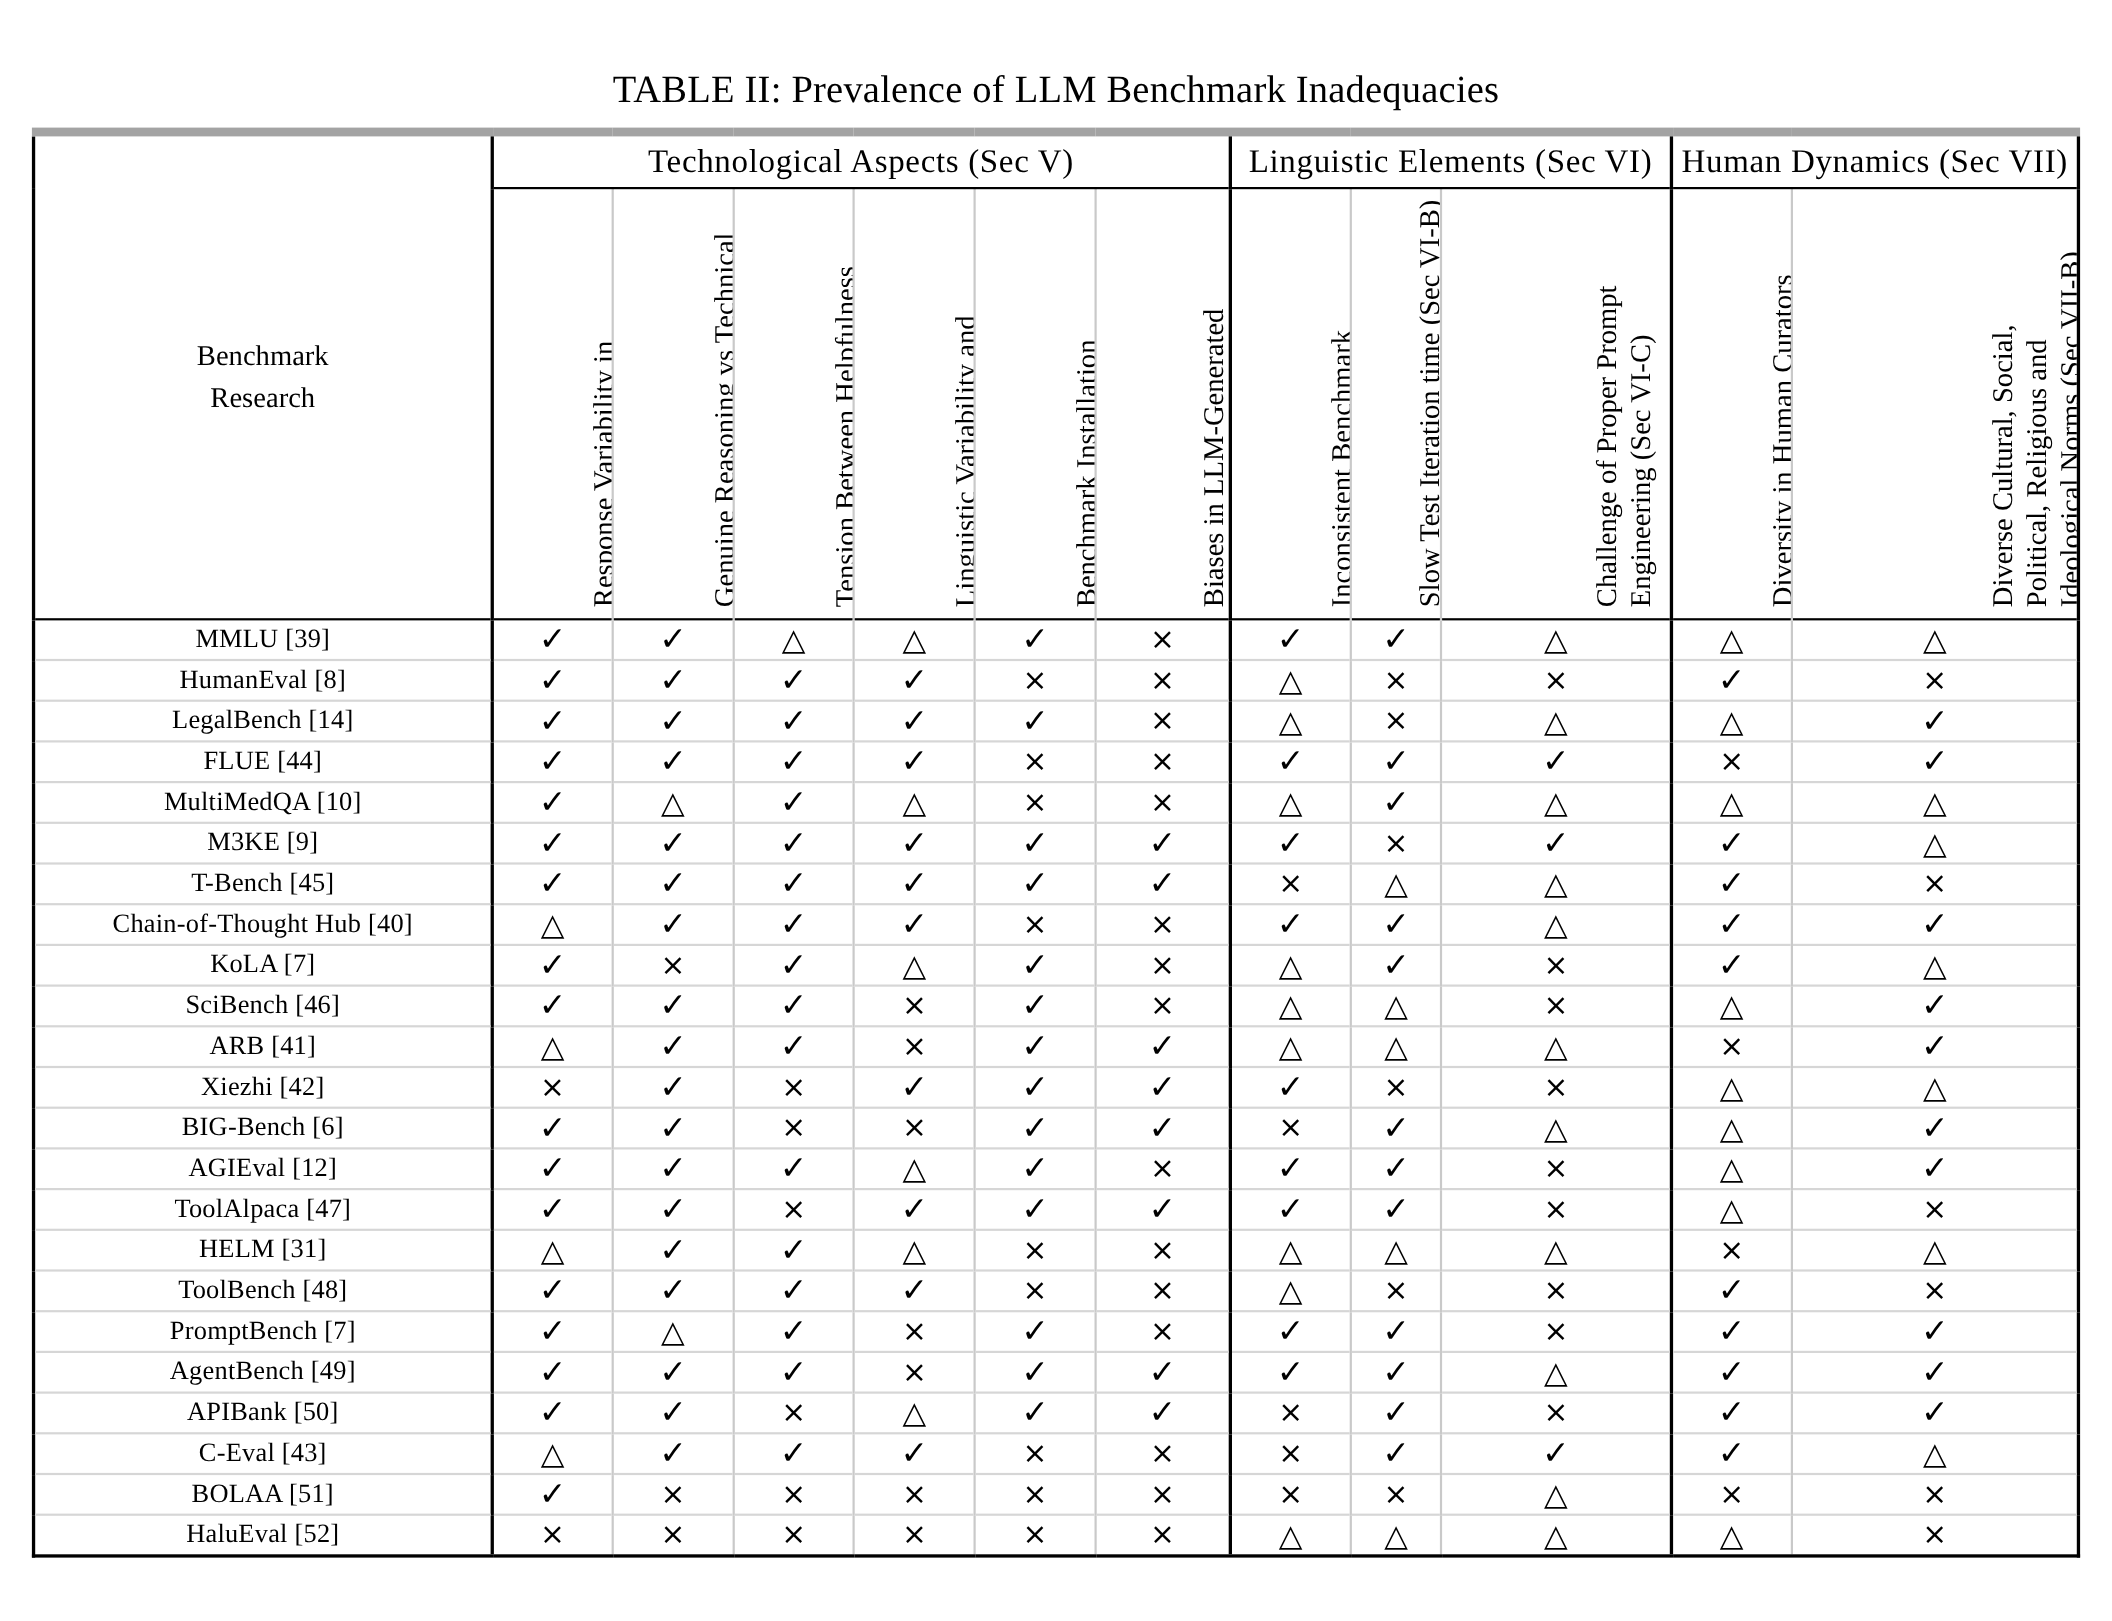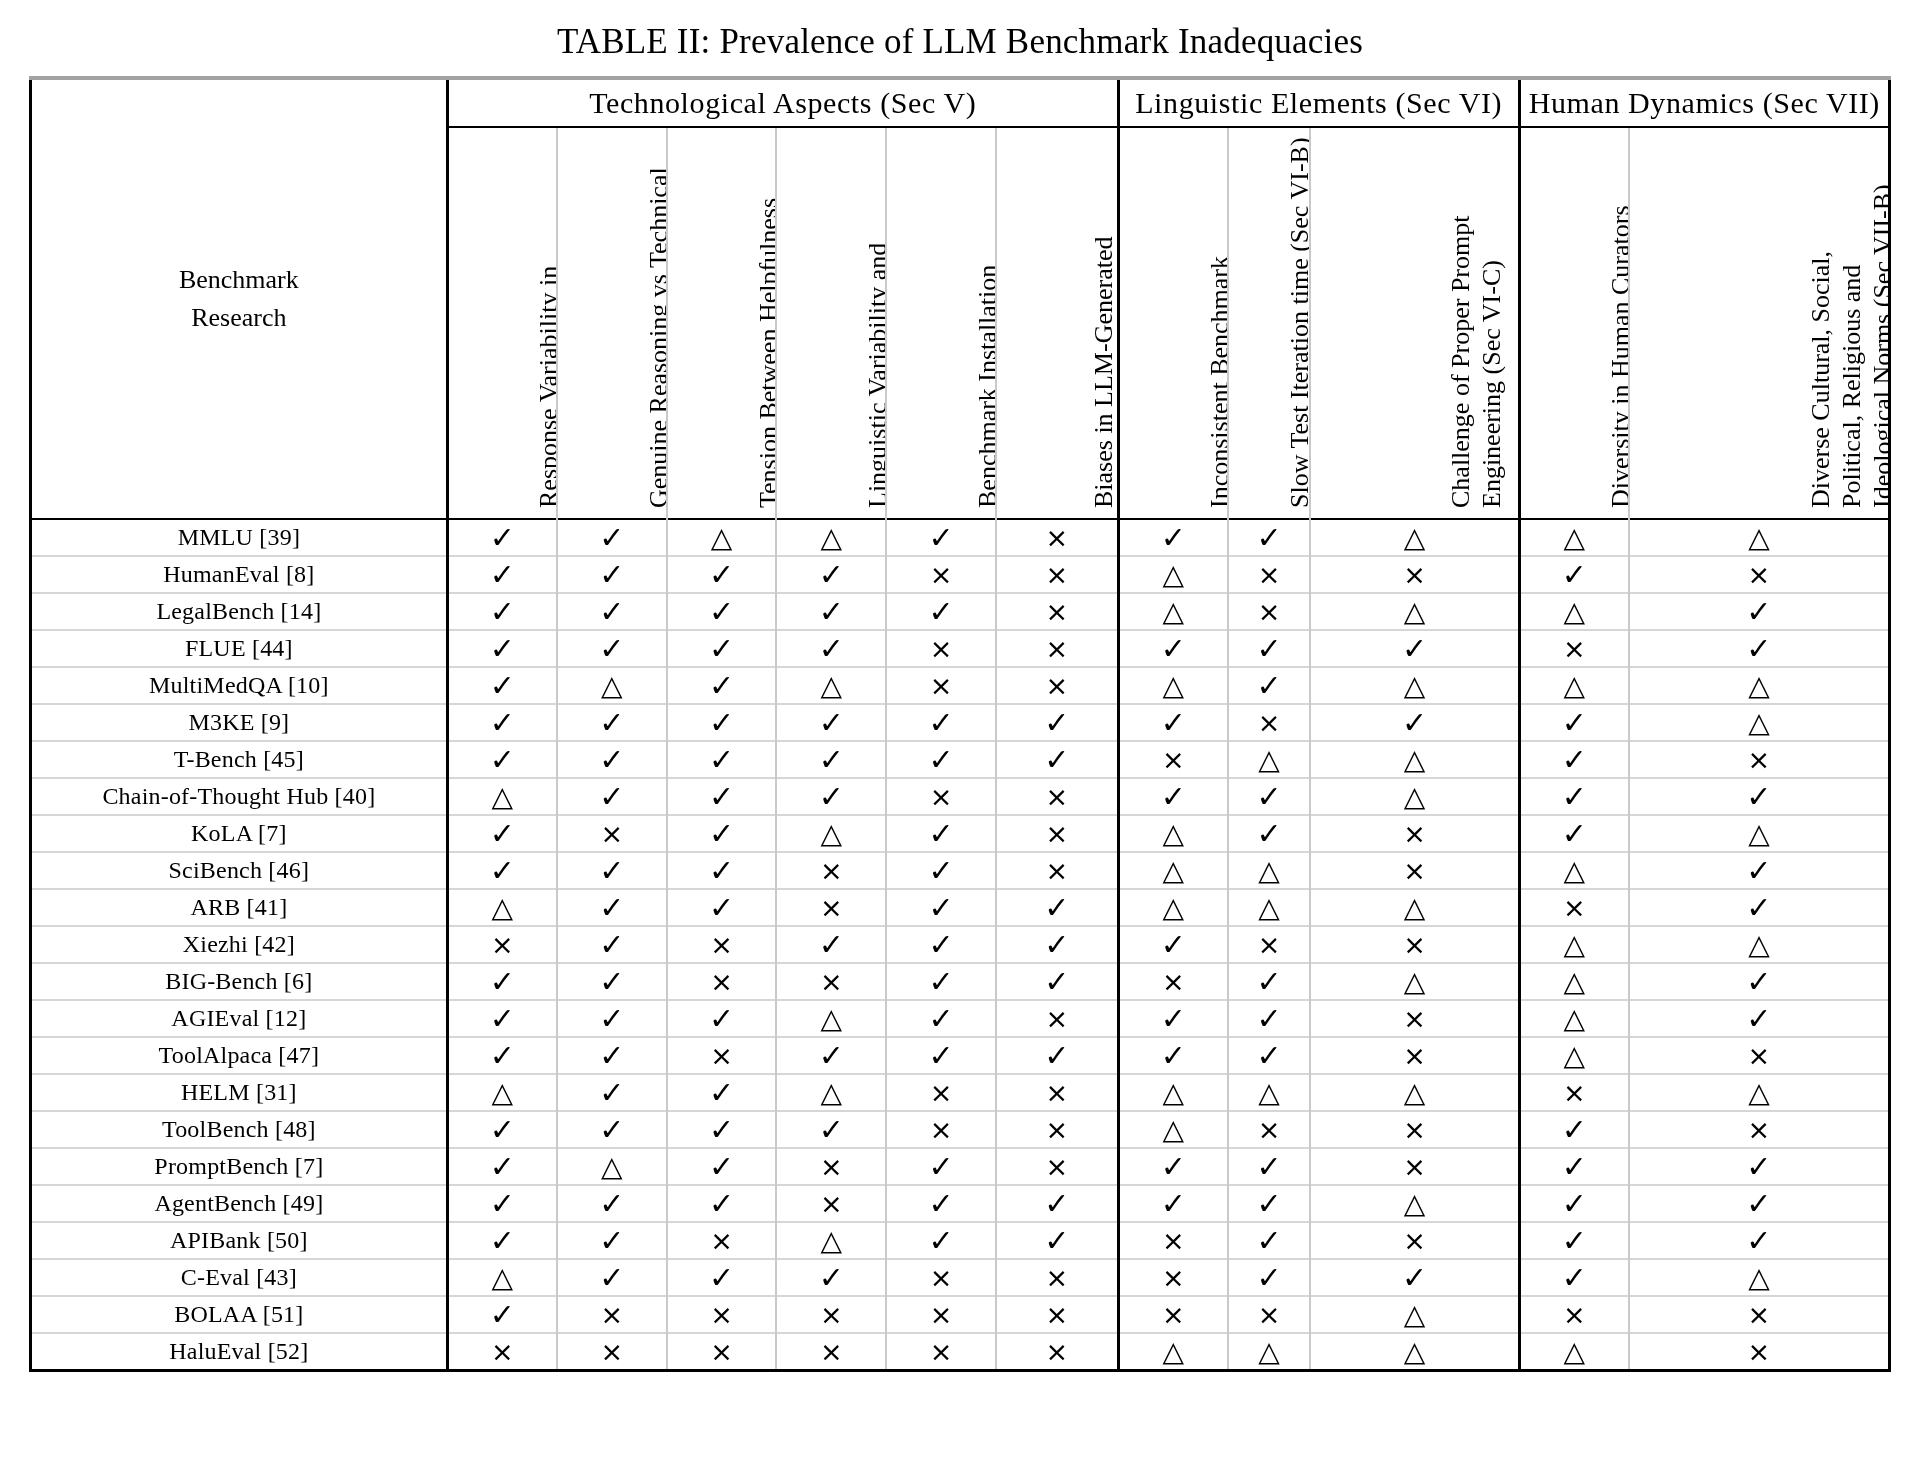--- a/index.html
+++ b/index.html
@@ -17,21 +17,21 @@
   .page {
     width: 1920px;
     height: 1474px;
     box-sizing: border-box;
     padding: 0;
     position: relative;
   }
   .caption {
     text-align: center;
     margin: 0 auto;
-    padding-top: 20px;
+    padding-top: 60px;
     width: 1700px;
   }
   .caption .line1 {
     font-size: 35px;
     line-height: 44px;
     letter-spacing: 0.2px;
   }
   .caption .line2 {
     font-size: 33px;
     line-height: 44px;
@@ -48,21 +48,21 @@
   }
   table.main td, table.main th {
     padding: 0;
     margin: 0;
     font-weight: normal;
     vertical-align: middle;
     text-align: center;
   }
 
   
-  .outer-top { border-top: 4px solid #a3a3a3; }
+  .outer-top { border-top: 8px solid #a3a3a3; }
   .outer-bottom { border-bottom: 3.5px solid #000; }
   .bl { border-left: 3px solid #000; }
   .br { border-right: 3px solid #000; }
   .thin-l { border-left: 2px solid #c9c9c9; }
   .rowline { border-top: 2px solid #d6d6d6; }
   .groupline-bottom { border-bottom: 2.5px solid #000; }
   .grouptop { border-top: 2.5px solid #000; }
 
   .group-label {
     font-size: 30px;

